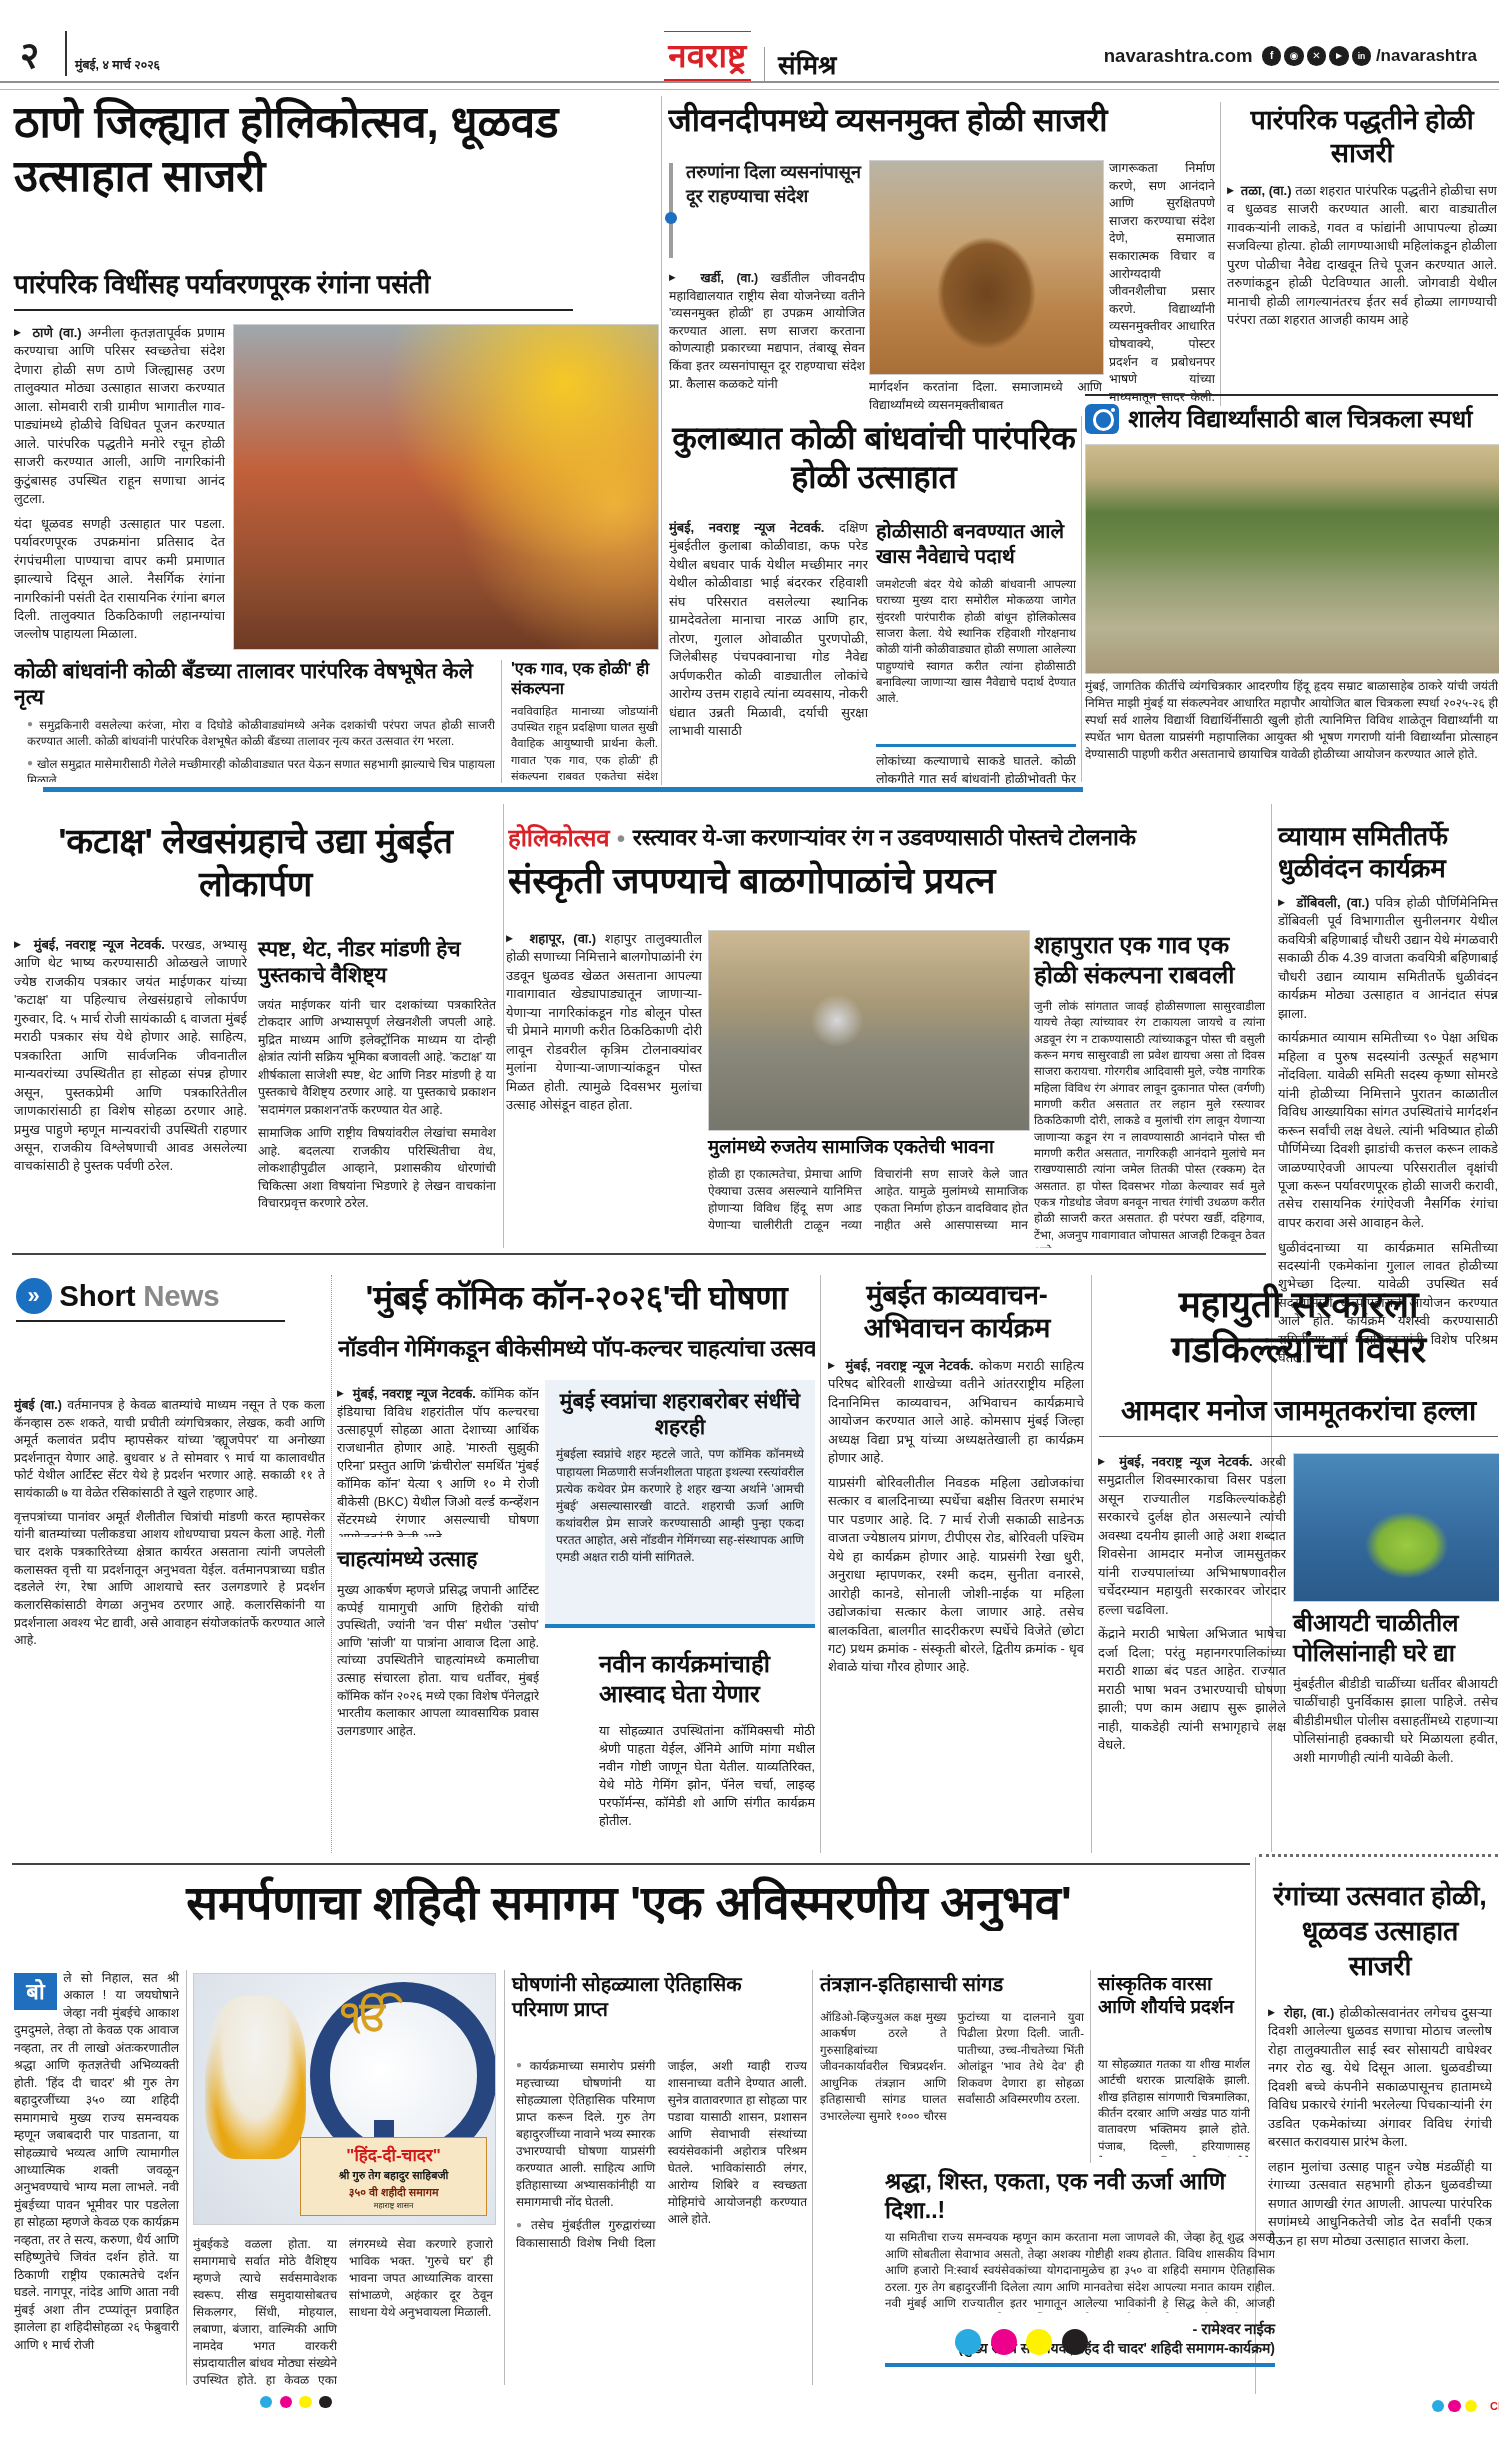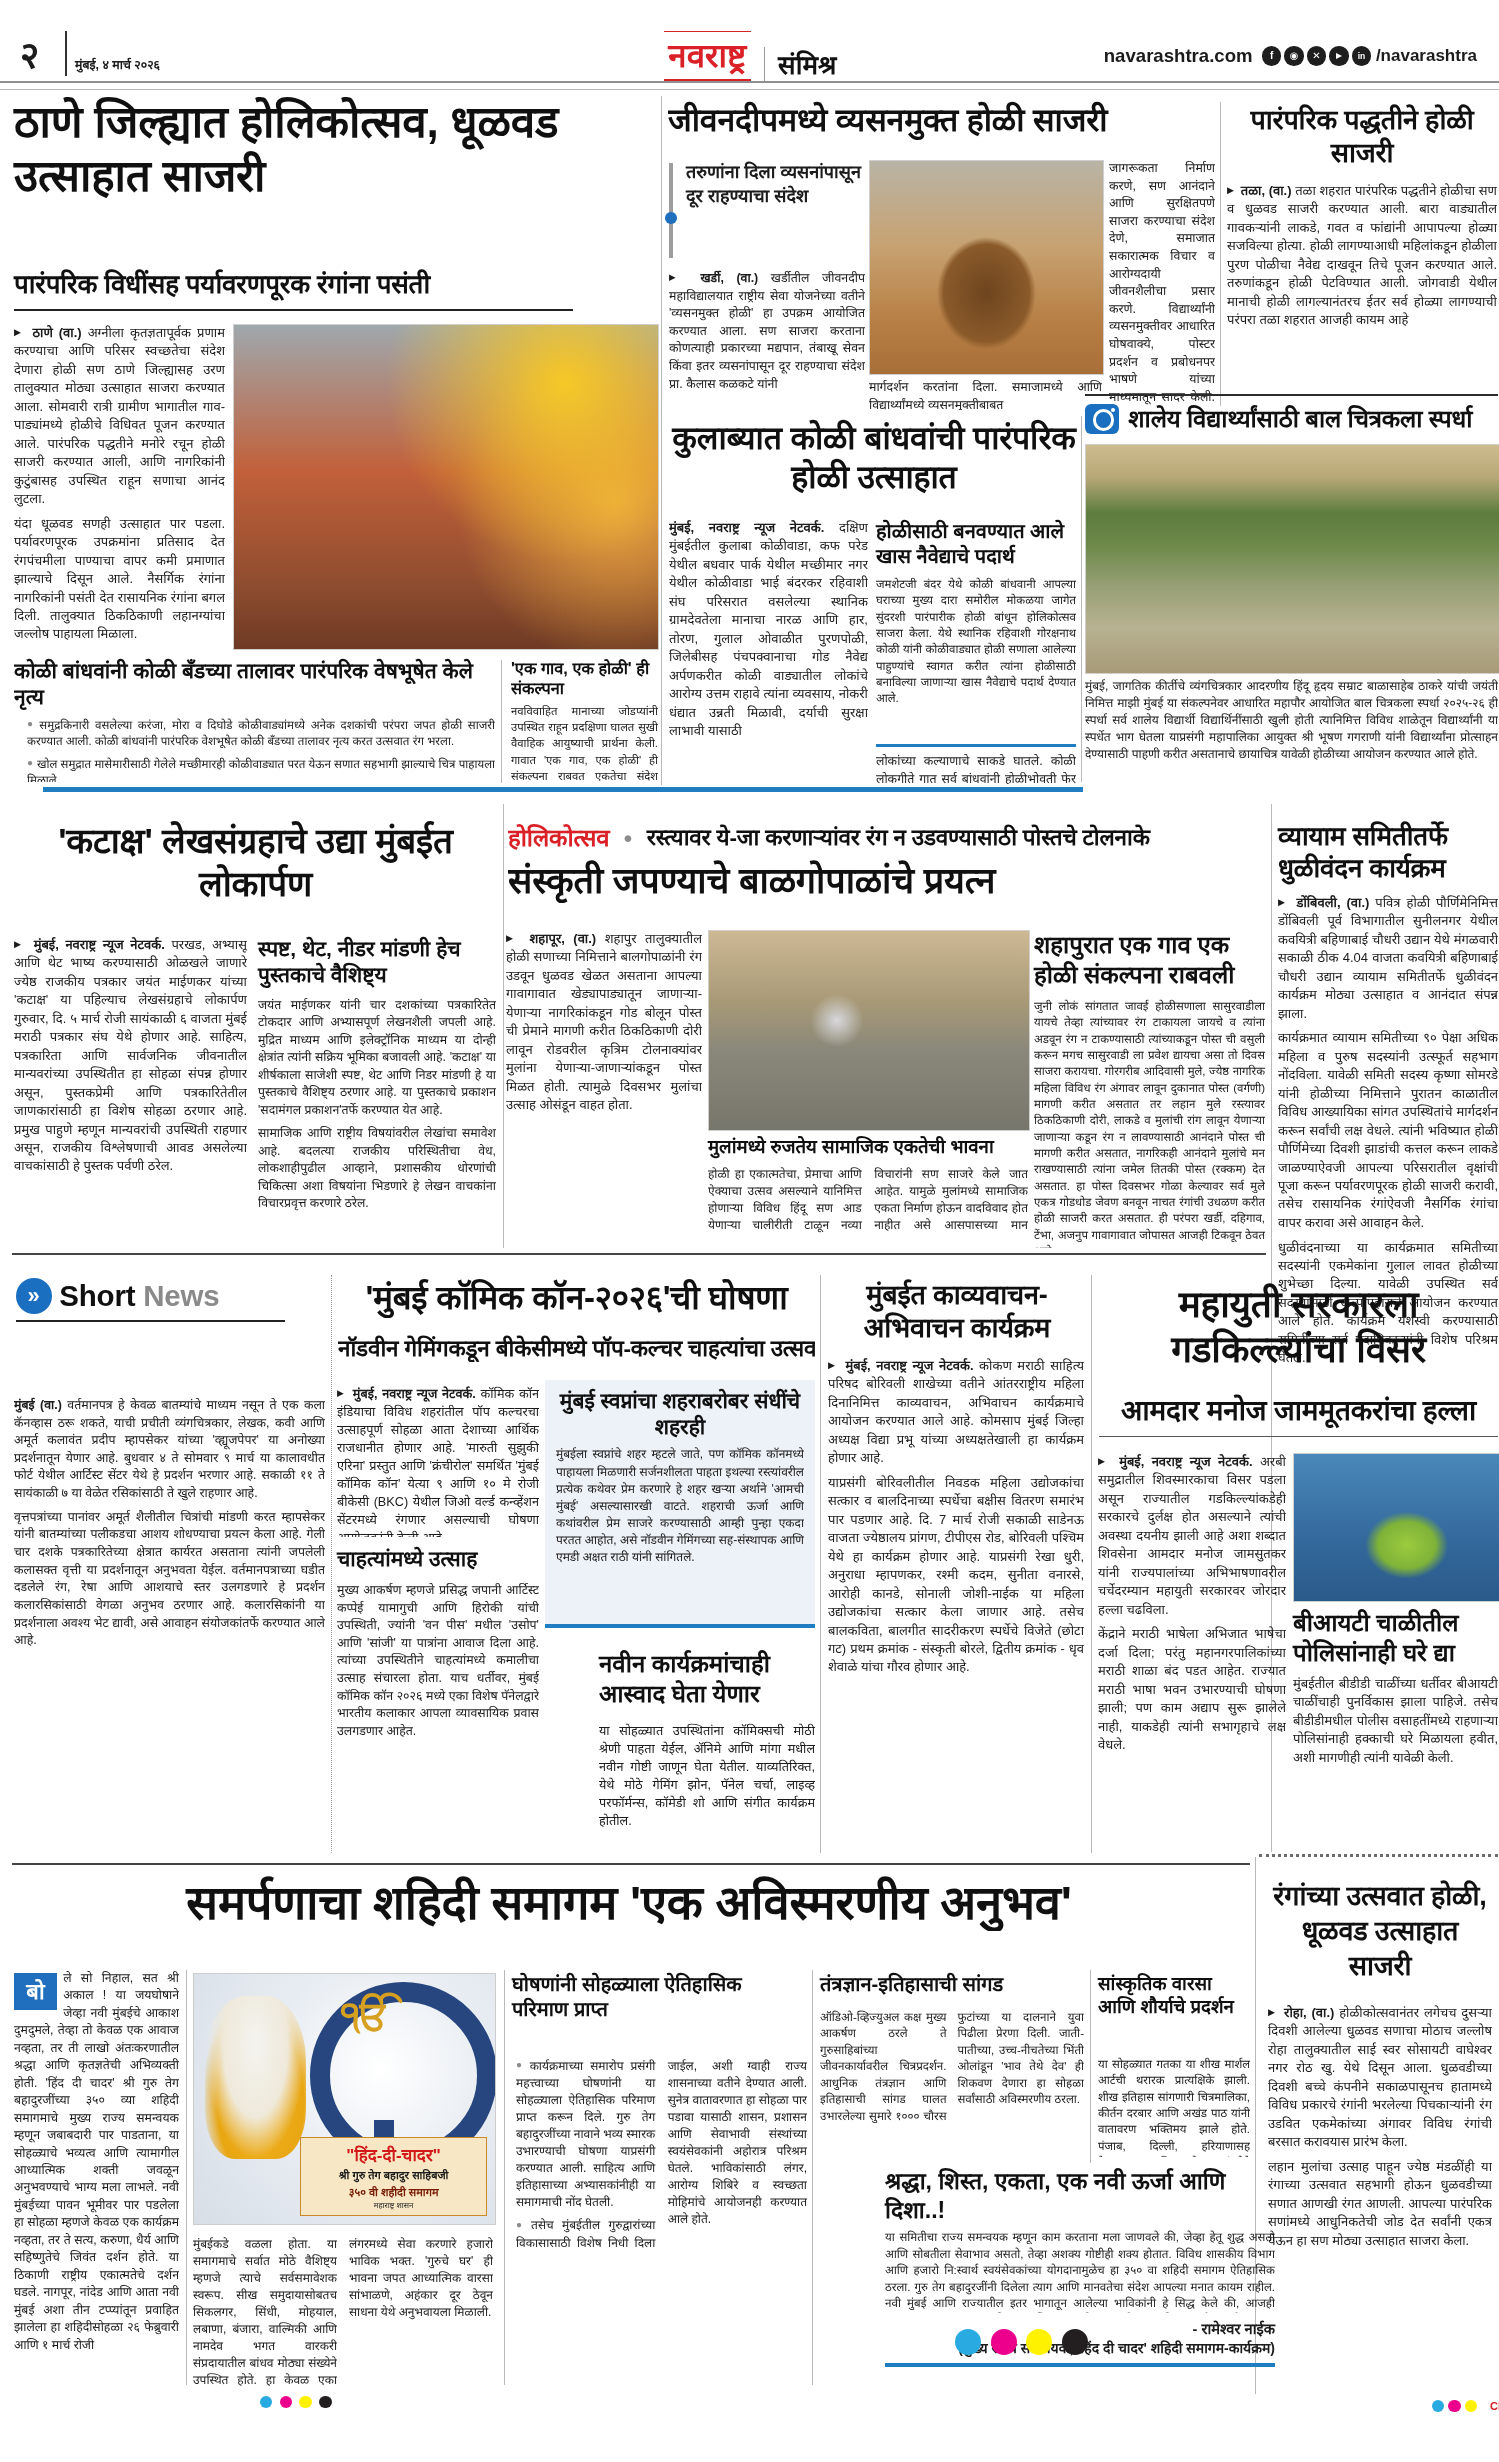--- a/index.html
+++ b/index.html
@@ -169,21 +169,21 @@
       <span class="dateline">मुंबई, नवराष्ट्र न्यूज नेटवर्क.</span>
       <span>परखड, अभ्यासू आणि थेट भाष्य करण्यासाठी ओळखले जाणारे ज्येष्ठ राजकीय पत्रकार जयंत माईणकर यांच्या 'कटाक्ष' या पहिल्याच लेखसंग्रहाचे लोकार्पण गुरुवार, दि. ५ मार्च रोजी सायंकाळी ६ वाजता मुंबई मराठी पत्रकार संघ येथे होणार आहे. साहित्य, पत्रकारिता आणि सार्वजनिक जीवनातील मान्यवरांच्या उपस्थितीत हा सोहळा संपन्न होणार असून, पुस्तकप्रेमी आणि पत्रकारितेतील जाणकारांसाठी हा विशेष सोहळा ठरणार आहे. प्रमुख पाहुणे म्हणून मान्यवरांची उपस्थिती राहणार असून, राजकीय विश्लेषणाची आवड असलेल्या वाचकांसाठी हे पुस्तक पर्वणी ठरेल.</span>
     </p>
   </div>
   <div class="abs subhead2" style="left:258px;top:936px;width:238px;font-size:21px;">स्पष्ट, थेट, नीडर मांडणी हेच पुस्तकाचे वैशिष्ट्य</div>
   <div class="abs body" style="left:258px;top:997px;width:238px;height:252px;font-size:12.3px;">
     <p>जयंत माईणकर यांनी चार दशकांच्या पत्रकारितेत टोकदार आणि अभ्यासपूर्ण लेखनशैली जपली आहे. मुद्रित माध्यम आणि इलेक्ट्रॉनिक माध्यम या दोन्ही क्षेत्रांत त्यांनी सक्रिय भूमिका बजावली आहे. 'कटाक्ष' या शीर्षकाला साजेशी स्पष्ट, थेट आणि निडर मांडणी हे या पुस्तकाचे वैशिष्ट्य ठरणार आहे. या पुस्तकाचे प्रकाशन 'सदामंगल प्रकाशन'तर्फे करण्यात येत आहे.</p>
     <p>सामाजिक आणि राष्ट्रीय विषयांवरील लेखांचा समावेश आहे. बदलत्या राजकीय परिस्थितीचा वेध, लोकशाहीपुढील आव्हाने, प्रशासकीय धोरणांची चिकित्सा अशा विषयांना भिडणारे हे लेखन वाचकांना विचारप्रवृत्त करणारे ठरेल.</p>
   </div>
 
-  <div class="abs" style="left:508px;top:823px;width:759px;display:flex;align-items:center;gap:14px;white-space:nowrap;overflow:hidden;">
+  <div class="abs" style="left:508px;top:823px;width:759px;display:flex;align-items:center;gap:7px;white-space:nowrap;overflow:hidden;">
     <span class="hl" style="font-size:24px;color:#da2128;">होलिकोत्सव</span>
     <span style="color:#8c8c8c;font-size:15.5px;">●</span>
     <span class="hl" style="font-size:22.5px;">रस्त्यावर ये-जा करणाऱ्यांवर रंग न उडवण्यासाठी पोस्तचे टोलनाके</span>
   </div>
   <div class="abs hl" style="left:508px;top:859px;width:759px;font-size:36px;white-space:nowrap;overflow:hidden;">संस्कृती जपण्याचे बाळगोपाळांचे प्रयत्न</div>
 
   <div class="abs body" style="left:506px;top:930px;width:196px;height:318px;font-size:13px;">
     <p>
       <span class="pmark">▶</span>
       <span class="dateline">शहापूर, (वा.)</span>
@@ -198,21 +198,21 @@
   <div class="abs body" style="left:708px;top:1166px;width:320px;height:82px;font-size:12px;column-count:2;column-gap:12.4px;">होळी हा एकात्मतेचा, प्रेमाचा आणि ऐक्याचा उत्सव असल्याने यानिमित्त होणाऱ्या विविध हिंदू सण आड येणाऱ्या चालीरीती टाळून नव्या विचारांनी सण साजरे केले जात आहेत. यामुळे मुलांमध्ये सामाजिक एकता निर्माण होऊन वादविवाद होत नाहीत असे आसपासच्या मान सन्मानाचे कार्यकर्ते अनिल घोडविंदे यांनी व्यक्त केले आहे.</div>
 
   <div class="abs subhead2" style="left:1034px;top:930px;width:231px;font-size:24px;">शहापुरात एक गाव एक होळी संकल्पना राबवली</div>
   <div class="abs body" style="left:1034px;top:998px;width:231px;height:250px;font-size:11.5px;">जुनी लोकं सांगतात जावई होळीसणाला सासुरवाडीला यायचे तेव्हा त्यांच्यावर रंग टाकायला जायचे व त्यांना अडवून रंग न टाकण्यासाठी त्यांच्याकडून पोस्त ची वसुली करून मगच सासुरवाडी ला प्रवेश द्यायचा असा तो दिवस साजरा करायचा. गोरगरीब आदिवासी मुले, ज्येष्ठ नागरिक महिला विविध रंग अंगावर लावून दुकानात पोस्त (वर्गणी) मागणी करीत असतात तर लहान मुले रस्त्यावर ठिकठिकाणी दोरी, लाकडे व मुलांची रांग लावून येणाऱ्या जाणाऱ्या कडून रंग न लावण्यासाठी आनंदाने पोस्त ची मागणी करीत असतात, नागरिकही आनंदाने मुलांचे मन राखण्यासाठी त्यांना जमेल तितकी पोस्त (रक्कम) देत असतात. हा पोस्त दिवसभर गोळा केल्यावर सर्व मुले एकत्र गोडधोड जेवण बनवून नाचत रंगांची उधळण करीत होळी साजरी करत असतात. ही परंपरा खर्डी, दहिगाव, टेंभा, अजनुप गावागावात जोपासत आजही टिकवून ठेवत आहे.</div>
 
   <div class="abs hl" style="left:1278px;top:821px;width:222px;font-size:26px;">व्यायाम समितीतर्फे धुळीवंदन कार्यक्रम</div>
   <div class="abs body" style="left:1278px;top:894px;width:220px;height:956px;font-size:13px;">
     <p>
       <span class="pmark">▶</span>
       <span class="dateline">डोंबिवली, (वा.)</span>
-      <span>पवित्र होळी पौर्णिमेनिमित्त डोंबिवली पूर्व विभागातील सुनीलनगर येथील कवयित्री बहिणाबाई चौधरी उद्यान येथे मंगळवारी सकाळी ठीक 4.04 वाजता कवयित्री बहिणाबाई चौधरी उद्यान व्यायाम समितीतर्फे धुळीवंदन कार्यक्रम मोठ्या उत्साहात व आनंदात संपन्न झाला.</span>
+      <span>पवित्र होळी पौर्णिमेनिमित्त डोंबिवली पूर्व विभागातील सुनीलनगर येथील कवयित्री बहिणाबाई चौधरी उद्यान येथे मंगळवारी सकाळी ठीक 4.39 वाजता कवयित्री बहिणाबाई चौधरी उद्यान व्यायाम समितीतर्फे धुळीवंदन कार्यक्रम मोठ्या उत्साहात व आनंदात संपन्न झाला.</span>
     </p>
     <p>कार्यक्रमात व्यायाम समितीच्या ९० पेक्षा अधिक महिला व पुरुष सदस्यांनी उत्स्फूर्त सहभाग नोंदविला. यावेळी समिती सदस्य कृष्णा सोमरडे यांनी होळीच्या निमित्ताने पुरातन काळातील विविध आख्यायिका सांगत उपस्थितांचे मार्गदर्शन करून सर्वांची लक्ष वेधले. त्यांनी भविष्यात होळी पौर्णिमेच्या दिवशी झाडांची कत्तल करून लाकडे जाळण्याऐवजी आपल्या परिसरातील वृक्षांची पूजा करून पर्यावरणपूरक होळी साजरी करावी, तसेच रासायनिक रंगांऐवजी नैसर्गिक रंगांचा वापर करावा असे आवाहन केले.</p>
     <p>धुळीवंदनाच्या या कार्यक्रमात समितीच्या सदस्यांनी एकमेकांना गुलाल लावत होळीच्या शुभेच्छा दिल्या. यावेळी उपस्थित सर्व सदस्यांसाठी अल्पोपहाराचे आयोजन करण्यात आले होते. कार्यक्रम यशस्वी करण्यासाठी समितीच्या सर्व पदाधिकाऱ्यांनी विशेष परिश्रम घेतले.</p>
   </div>
 
   <div class="abs" style="left:11.6px;top:1253px;width:1254px;height:1.6px;background:#444;"></div>
 
   <div class="abs" style="left:15.5px;top:1278px;width:269px;border-bottom:2.3px solid #222;padding-bottom:6.2px;display:flex;align-items:center;">
     <span class="sn-ic">»</span>
     <span class="hl" style="font-size:29.5px;">Short</span>

